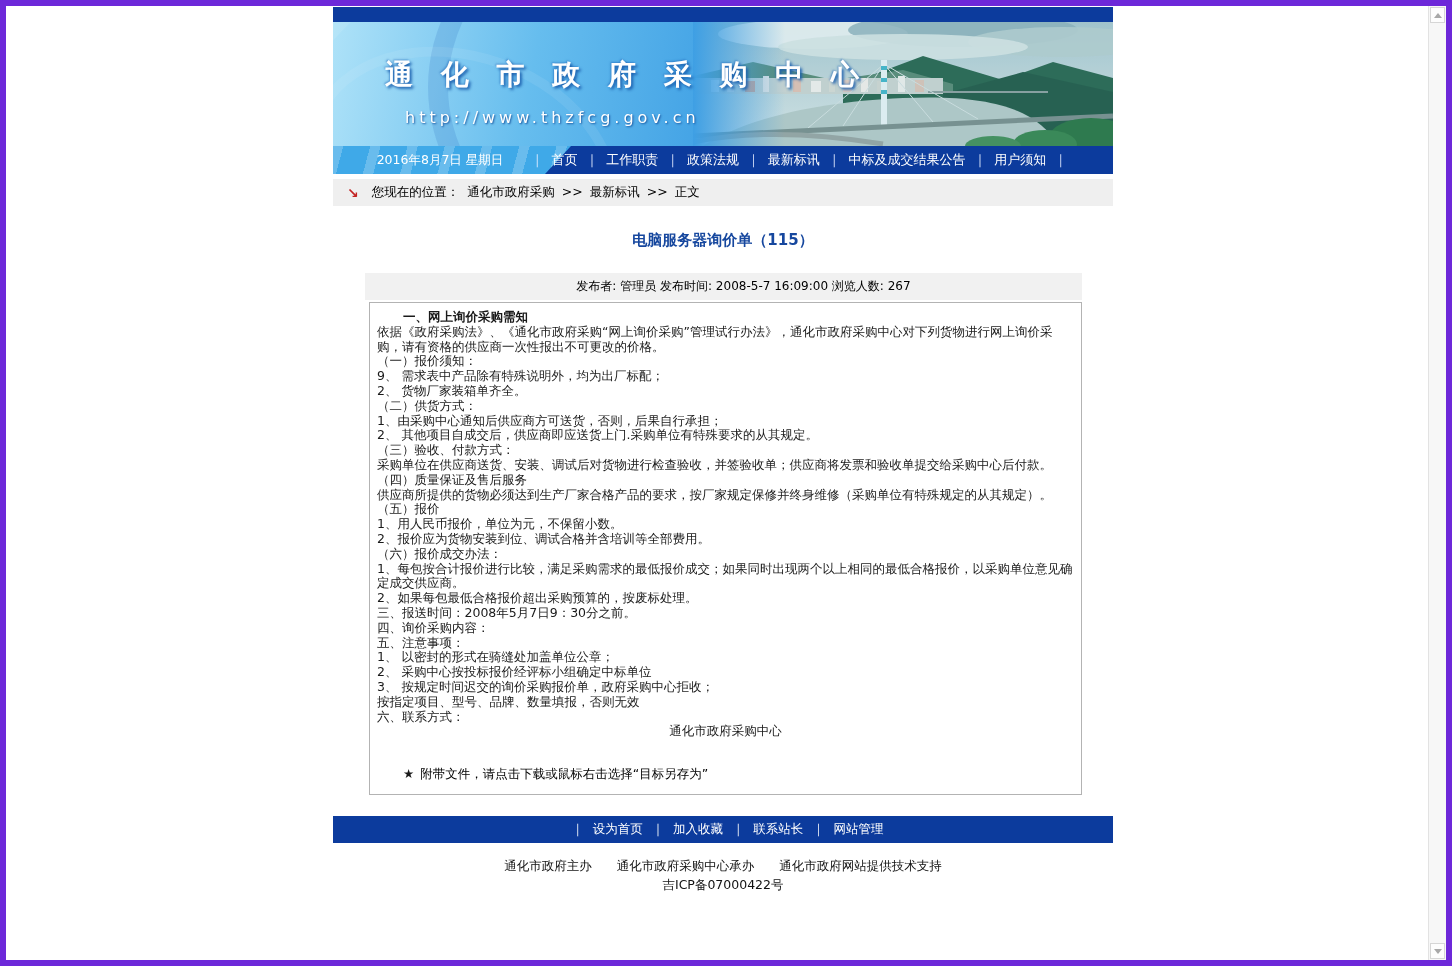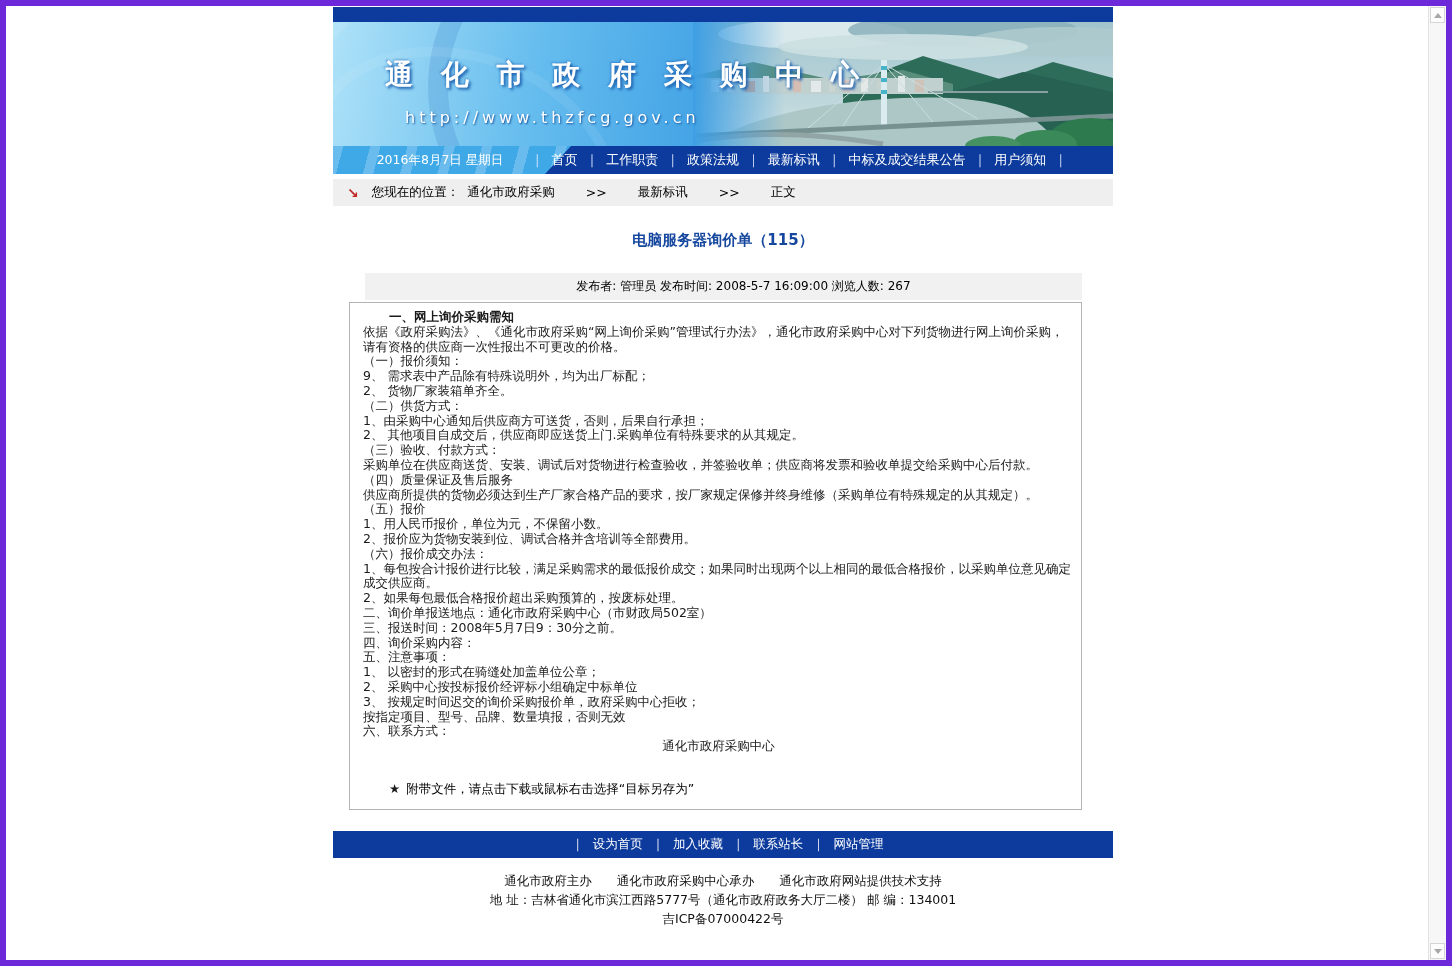--- a/index.html
+++ b/index.html
@@ -42,21 +42,21 @@
         font-size:12.5px;color:#000;padding-left:14px;}
   .crumb-arrow{color:#c32222;font-weight:bold;font-size:14px;margin-right:13px;line-height:1;}
   .breadcrumb a{color:#000;text-decoration:none;cursor:pointer;}
   .bc-sep{margin:0 7px;}
   .bc-prefix{margin-right:8px;}
 
   
   .article-title{margin-top:25px;text-align:center;color:#16479e;font-size:15px;font-weight:bold;}
   .meta-bar{margin:23px 31px 0 32px;height:27px;line-height:27px;background:#f1f1f1;text-align:center;
         font-size:12px;color:#000;padding-left:40px;}
-  .content-box{margin:2px 31px 0 16px;border:1px solid #b3b3b3;background:#fff;padding:7px 7px 12px 13px;
+  .content-box{margin:2px 31px 0 36px;border:1px solid #b3b3b3;background:#fff;padding:7px 7px 12px 7px;
         min-height:490px;box-sizing:border-box;font-size:12.5px;line-height:14.8px;color:#1a1a1a;}
   .bl{min-height:14.8px;}
   .bl.b{font-weight:bold;}
   .bl.ind{text-indent:26px;}
   .bl.ctr{text-align:center;}
   .attach{margin-top:28px;text-indent:26px;}
   .attach a{color:#000;text-decoration:none;cursor:pointer;}
   .star{margin-right:6px;}
 
   
@@ -158,21 +158,21 @@
           <a>中标及成交结果公告</a>
           <span class="sep">｜</span>
           <a>用户须知</a>
           <span class="sep">｜</span>
         </div>
     </div>
 
     <div class="breadcrumb">
       <span class="crumb-arrow">↘</span>
       <span class="bc-prefix">您现在的位置：</span>
-      <span style="display:flex;align-items:center;gap:24px;">
+      <span style="display:flex;">
           <a>通化市政府采购</a>
           <span class="bc-sep">&gt;&gt;</span>
           <a>最新标讯</a>
           <span class="bc-sep">&gt;&gt;</span>
           <a>正文</a>
         </span>
     </div>
 
     <div class="article-title">电脑服务器询价单（115）</div>
 
@@ -191,21 +191,20 @@
           <div class="bl">（三）验收、付款方式：</div>
           <div class="bl">采购单位在供应商送货、安装、调试后对货物进行检查验收，并签验收单；供应商将发票和验收单提交给采购中心后付款。</div>
           <div class="bl">（四）质量保证及售后服务</div>
           <div class="bl">供应商所提供的货物必须达到生产厂家合格产品的要求，按厂家规定保修并终身维修（采购单位有特殊规定的从其规定）。</div>
           <div class="bl">（五）报价</div>
           <div class="bl">1、用人民币报价，单位为元，不保留小数。</div>
           <div class="bl">2、报价应为货物安装到位、调试合格并含培训等全部费用。</div>
           <div class="bl">（六）报价成交办法：</div>
           <div class="bl">1、每包按合计报价进行比较，满足采购需求的最低报价成交；如果同时出现两个以上相同的最低合格报价，以采购单位意见确定成交供应商。</div>
           <div class="bl">2、如果每包最低合格报价超出采购预算的，按废标处理。</div>
-          <div class="bl">二、询价单报送地点：通化市政府采购中心（市财政局502室）</div>
           <div class="bl">三、报送时间：2008年5月7日9：30分之前。</div>
           <div class="bl">四、询价采购内容：</div>
           <div class="bl">五、注意事项：</div>
           <div class="bl">1、 以密封的形式在骑缝处加盖单位公章；</div>
           <div class="bl">2、 采购中心按投标报价经评标小组确定中标单位</div>
           <div class="bl">3、 按规定时间迟交的询价采购报价单，政府采购中心拒收；</div>
           <div class="bl">按指定项目、型号、品牌、数量填报，否则无效</div>
           <div class="bl">六、联系方式：</div>
           <div class="bl ctr">通化市政府采购中心</div>
         </div>
@@ -220,21 +219,20 @@
         <span class="sep">｜</span>
         <a>加入收藏</a>
         <span class="sep">｜</span>
         <a>联系站长</a>
         <span class="sep">｜</span>
         <a>网站管理</a>
       </div>
 
     <div class="footer-text">
         <div>通化市政府主办　　通化市政府采购中心承办　　通化市政府网站提供技术支持</div>
-        <div>地 址：吉林省通化市滨江西路5777号（通化市政府政务大厅二楼） 邮 编：134001</div>
         <div>吉ICP备07000422号</div>
       </div>
 
   </div>
 
   <div class="scrollbar">
     <div class="sb-btn sb-up">
         <div class="tri-up"></div>
       </div>
     <div class="sb-btn sb-down">

